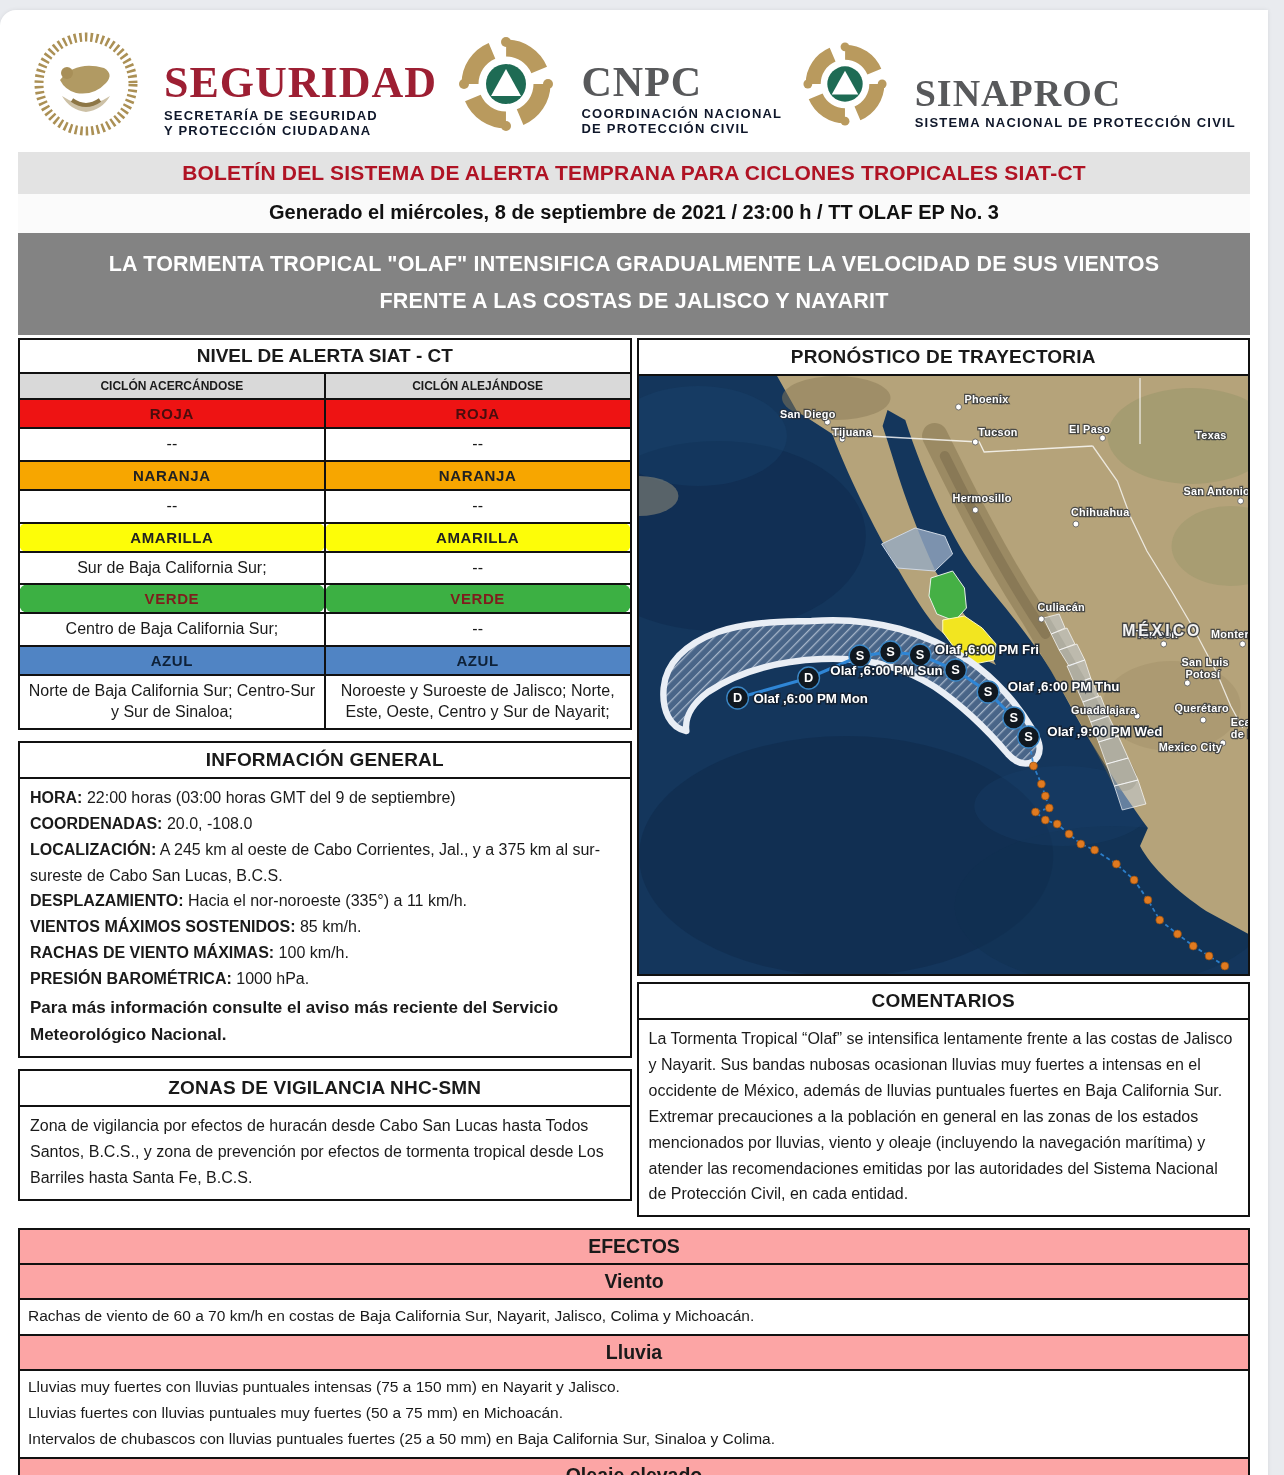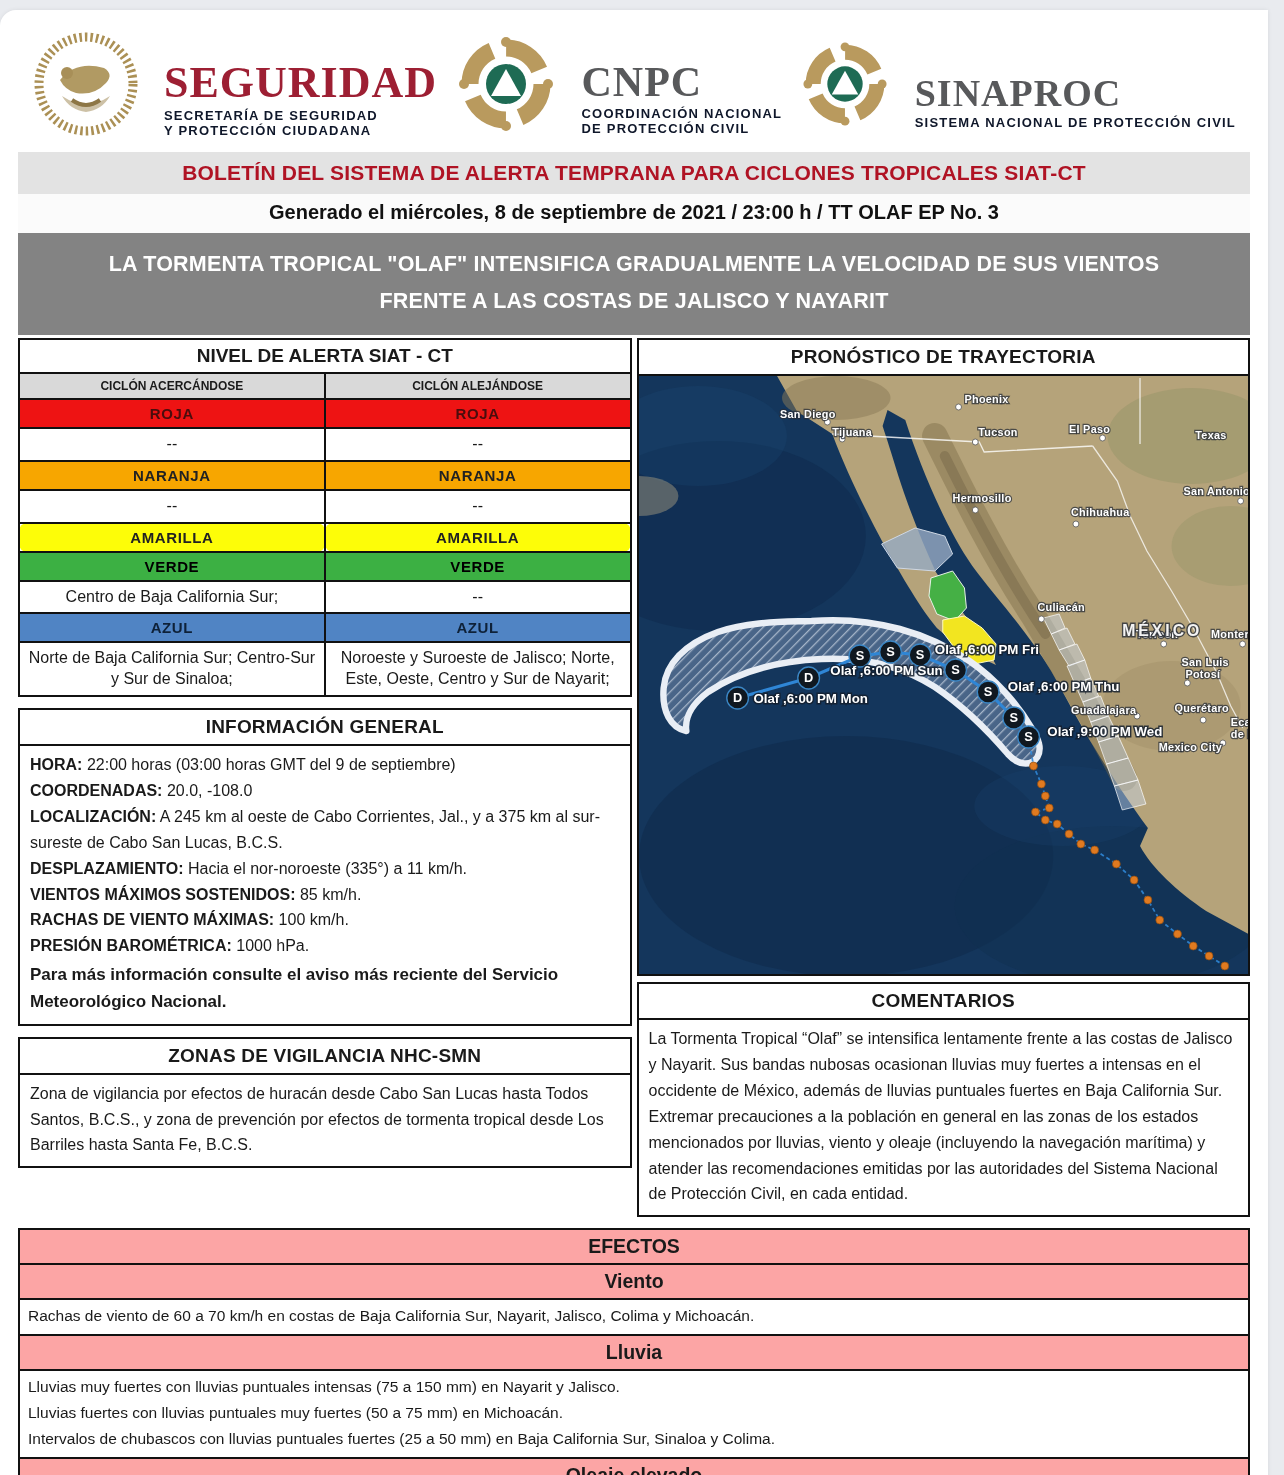--- a/index.html
+++ b/index.html
@@ -53,21 +53,21 @@
 
   
   table.alert { width:100%; border-collapse:collapse; }
   table.alert th, table.alert td { border:2.5px solid #111; text-align:center; padding:5px 8px; }
   th.tbl-title { font-size:19px; padding:6px; background:#fff; }
   th.colhead { background:#d9d9d9; font-size:12px; padding:6px; }
   td.lvl { font-weight:bold; font-size:15px; letter-spacing:.6px; padding:6px; }
   td.lvl.roja    { background:#ee1313; color:#4a0d0d; }
   td.lvl.naranja { background:#f7a600; color:#222; }
   td.lvl.amarilla{ background:#fdfd08; color:#222;border-radius:8px; }
-  td.lvl.verde   { background:#3cb043; color:#000000; }
+  td.lvl.verde   { background:#3cb043; color:#7f1d1d;border-radius:9px; }
   td.lvl.azul    { background:#5084c4; color:#0e2138; }
   td.zone { font-size:16px; background:#fff; padding:6px 10px; line-height:1.3; }
 
   .gap { height:11px; }
 
   .info-row { margin:0; }
   .info-row strong { font-weight:bold; }
   .bold-note { font-weight:bold; font-size:17px; line-height:1.6; margin-top:2px; }
 
   .fill { flex:1 1 auto; }
@@ -182,20 +182,24 @@
           <td class="lvl naranja">NARANJA</td>
           <td class="lvl naranja">NARANJA</td>
         </tr>
         <tr>
           <td class="zone">--</td>
           <td class="zone">--</td>
         </tr>
         <tr>
           <td class="lvl amarilla">AMARILLA</td>
           <td class="lvl amarilla">AMARILLA</td>
+        </tr>
+        <tr>
+          <td class="zone">Sur de Baja California Sur;</td>
+          <td class="zone">--</td>
         </tr>
         <tr>
           <td class="lvl verde">VERDE</td>
           <td class="lvl verde">VERDE</td>
         </tr>
         <tr>
           <td class="zone">Centro de Baja California Sur;</td>
           <td class="zone">--</td>
         </tr>
         <tr>

